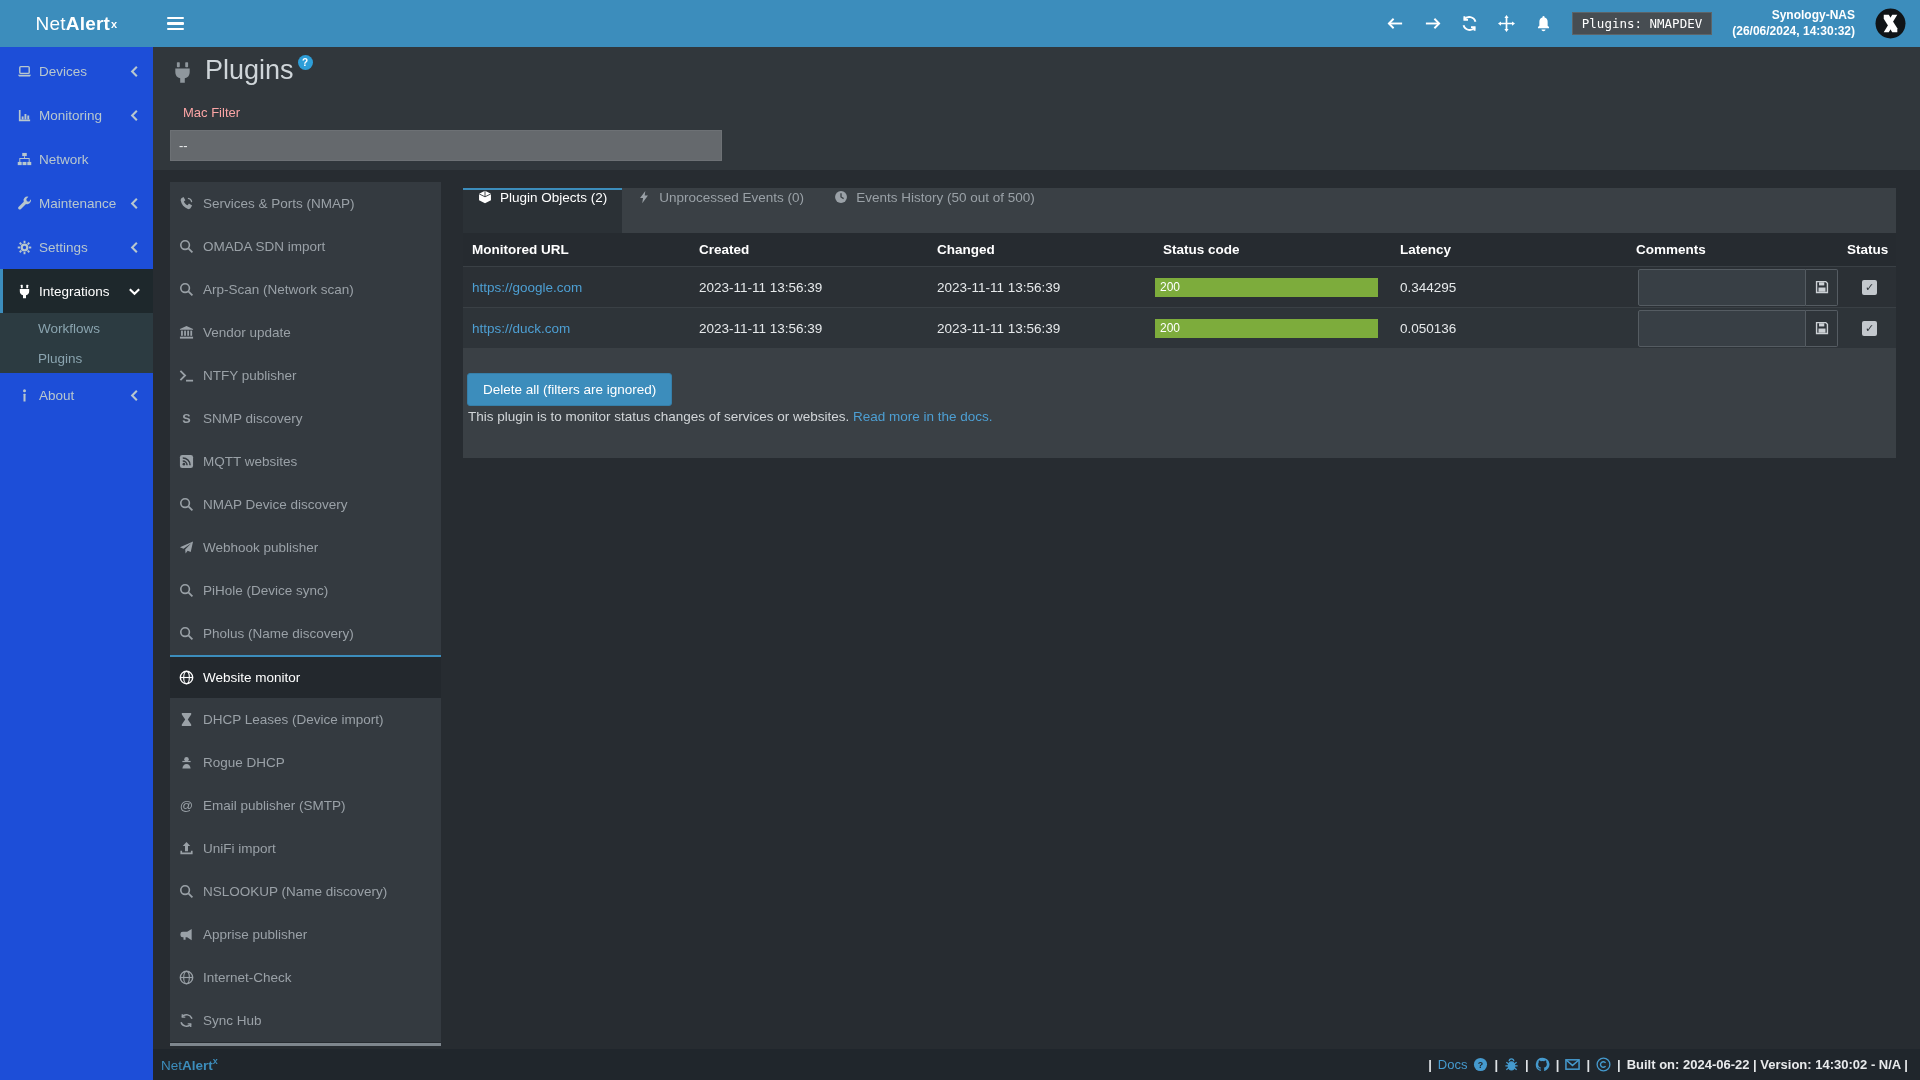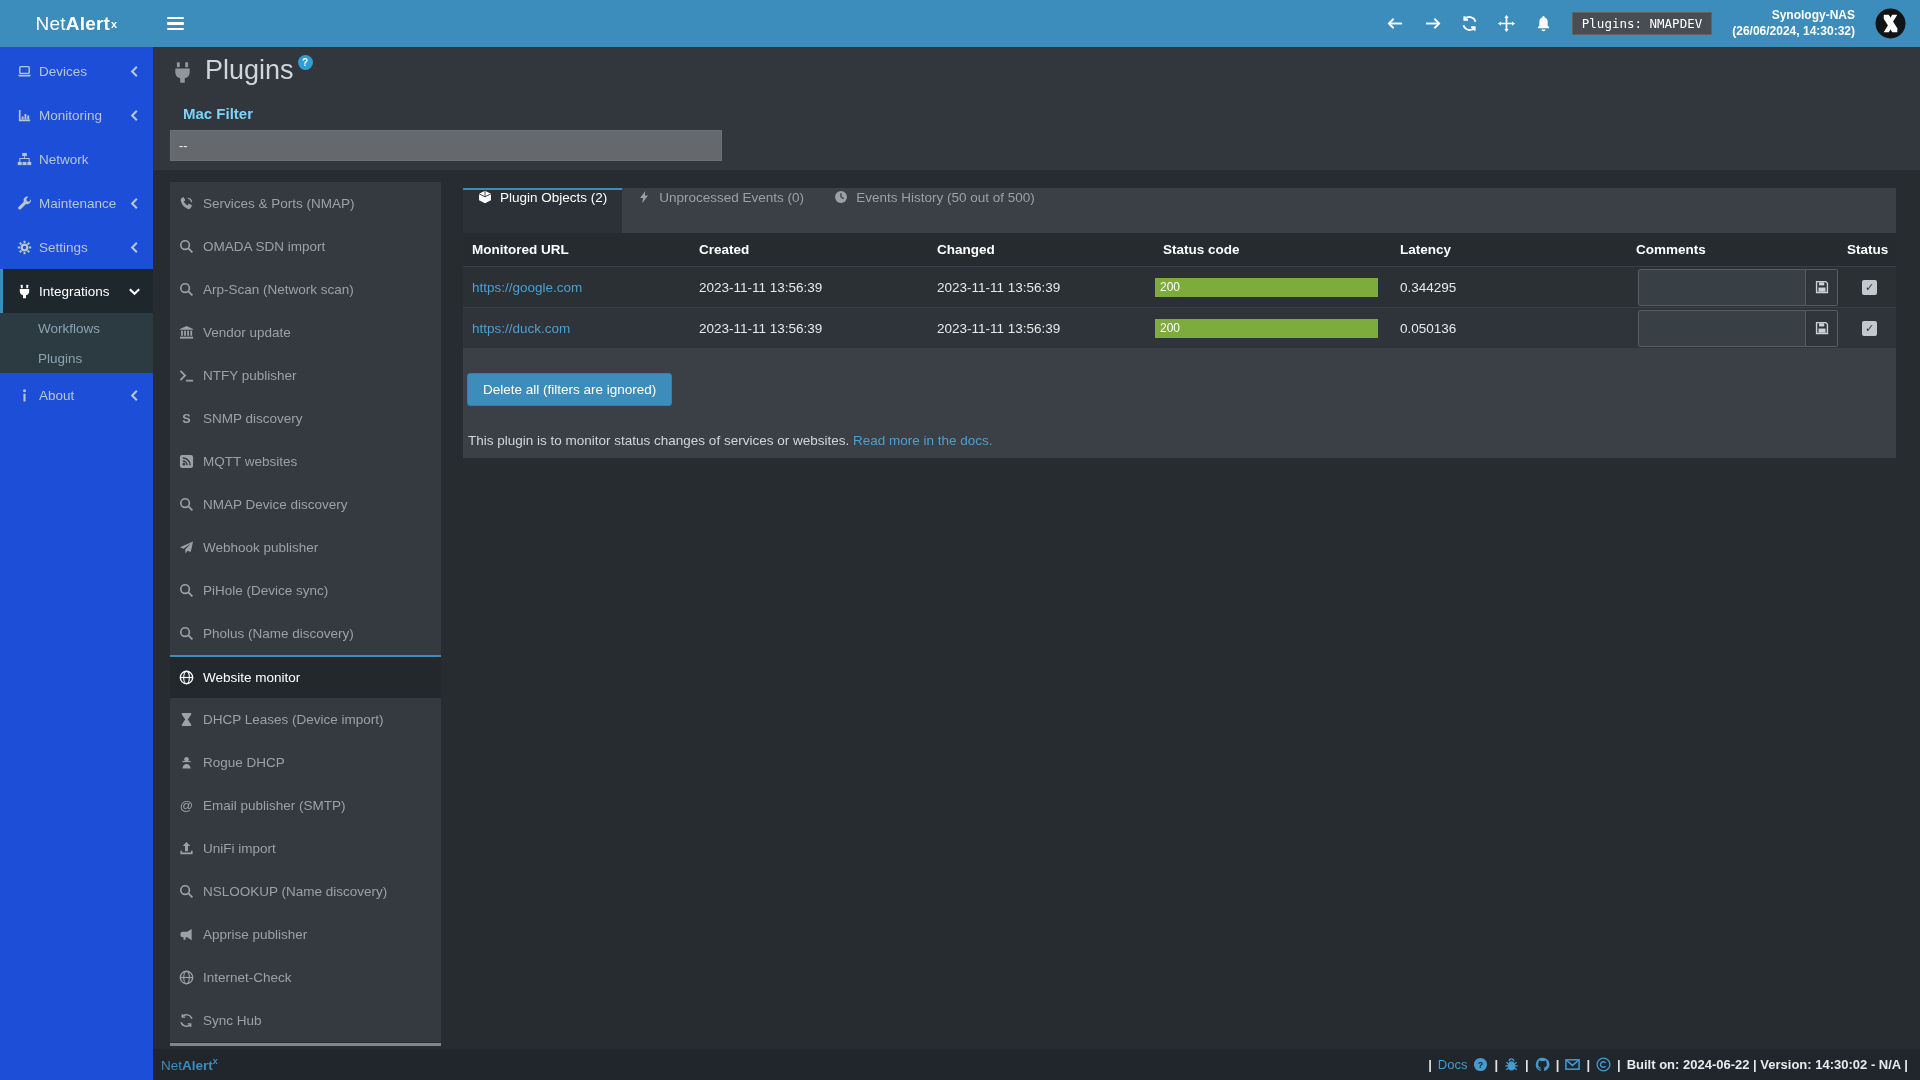--- a/index.html
+++ b/index.html
@@ -36,21 +36,21 @@
   .submenu{background:#2c3b41}
   .submenu-item{height:30px;display:flex;align-items:center;padding-left:38px;color:#8aa4af;font-size:13.5px;cursor:pointer}
 
   
   .top-band{position:absolute;left:153px;top:47px;right:0;height:123px;background:#31373c}
   .page-title{position:absolute;left:18px;top:8px;display:flex;align-items:flex-start;gap:11px;color:#cfd5d9;font-size:27px}
   .page-title .icn{margin-top:6px;color:#8f979d}
   .page-title .icn svg{width:23px;height:23px}
   .help-badge{width:15px;height:15px;border-radius:50%;background:#2e9ed8;color:#fff;font-size:10px;font-weight:bold;
               display:flex;align-items:center;justify-content:center;margin:0 0 0 -7px;cursor:pointer}
-  .filter-label{position:absolute;left:30px;top:58px;font-size:15px;font-weight:bold;color:#7dd3fc}
+  .filter-label{position:absolute;left:30px;top:58px;font-size:13px;font-weight:normal;color:#fca5a5}
   .filter-input{position:absolute;left:17px;top:83px;width:552px;height:31px;background:#65696d;border:1px solid #6d7175;
                 color:#eceeef;font-size:13px;padding:0 8px;box-sizing:border-box;font-family:inherit;outline:none}
 
   
   .plugin-list{position:absolute;left:170px;top:182px;width:271px}
   .pl-item{height:43px;background:#343a40;display:flex;align-items:center;gap:8px;padding:0 8px;
            color:#9aa1a7;font-size:13.5px;cursor:pointer;box-sizing:border-box;white-space:nowrap}
   .pl-item .icn{width:17px}
   .pl-item .icn svg{width:15px;height:15px}
   .pl-item.selected{background:#23282d;border-top:2px solid #3c8dbc;color:#fff}
@@ -76,21 +76,21 @@
   .comment-group{display:flex;align-items:stretch;height:37px;margin-left:2px}
   .comment-input{width:168px;background:#383f45;border:1px solid #555c62;color:#e6e9eb;padding:0 6px;
                  box-sizing:border-box;font-family:inherit;outline:none;border-radius:2px 0 0 2px}
   .save-btn{width:33px;background:#2f353a;border:1px solid #555c62;border-left:none;display:flex;align-items:center;
             justify-content:center;color:#ccd1d5;cursor:pointer;border-radius:0 2px 2px 0}
   .save-btn svg{width:14px;height:14px}
   .checkbox{width:15px;height:15px;background:#c3c8cd;border-radius:2px;margin-left:15px;display:flex;align-items:center;
             justify-content:center;color:#2f353a;font-size:11px;font-weight:bold;cursor:pointer}
   .delete-btn{margin:25px 0 0 4px;background:#3c8dbc;border:1px solid #367fa9;border-radius:3px;color:#fff;
               font-size:13.5px;padding:8px 15px;cursor:pointer;font-family:inherit}
-  .desc{margin:27px 0 0 5px;font-size:13.5px;color:#d2d6d9}
+  .desc{margin:3px 0 0 5px;font-size:13.5px;color:#d2d6d9}
   .desc a{color:#4d9fd3;text-decoration:none;cursor:pointer}
 
   
   .footer{position:absolute;left:153px;right:0;bottom:0;height:31px;background:#20262c;display:flex;align-items:center;
           padding:0 12px 0 8px;font-size:13px;color:#e8eaec;box-sizing:border-box}
   .brand{color:#3c8dbc;font-size:13.5px;cursor:pointer}
   .brand .bld{font-weight:bold}
   .brand sup{font-size:9px;font-weight:bold}
   .foot-right{margin-left:auto;display:flex;align-items:center;gap:6px}
   .sep{color:#dfe3e6;font-weight:bold}

